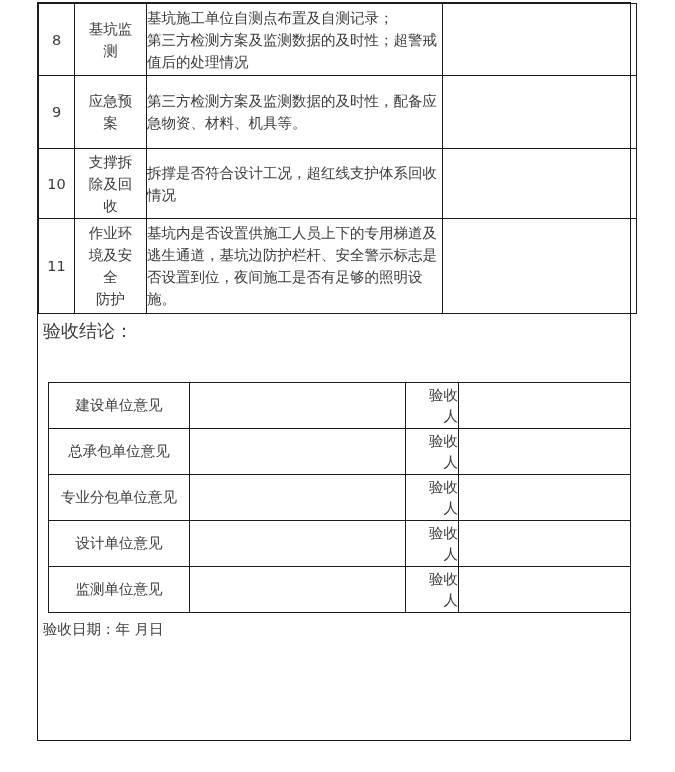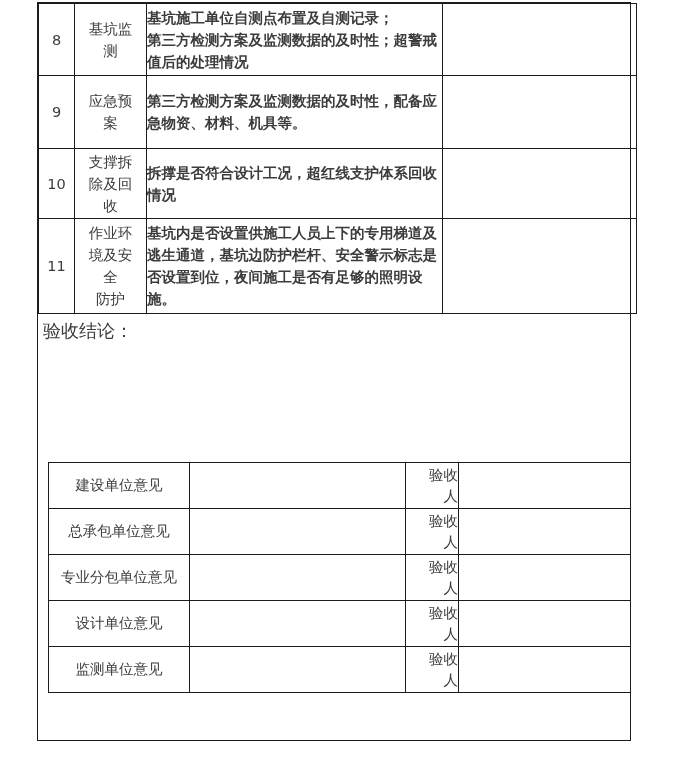--- a/index.html
+++ b/index.html
@@ -32,39 +32,39 @@
   .main-table td {
     border: 1px solid #1c1c1c;
     font-size: 14.5px;
     line-height: 22px;
     vertical-align: middle;
     padding: 0;
     overflow: hidden;
   }
   .col-num   { width: 35px;  text-align: center; }
   .col-cat   { width: 71px;  text-align: center; white-space: pre-line; }
-  .col-desc  { width: 295px; padding: 2px 6px 2px 7px; white-space: pre-line; font-weight: bold; }
+  .col-desc  { width: 295px; padding: 2px 6px 2px 7px; white-space: pre-line; }
   .col-result{ width: 193px; }
   .row-8  { height: 72px; }
   .row-9  { height: 73px; }
   .row-10 { height: 70px; }
   .row-11 { height: 95px; }
 
   .conclusion {
     position: relative;
     height: 429px;
     box-sizing: border-box;
   }
   .conclusion-label {
     padding: 6px 0 0 5px;
     font-size: 18px;
     line-height: 22px;
   }
   .sig-table {
-    margin: 120px 0 0 10px;
+    margin: 40px 0 0 10px;
     width: 578px;
   }
   .sig-table td {
     border: 1px solid #1c1c1c;
     font-size: 14.5px;
     line-height: 21px;
     vertical-align: middle;
     padding: 0;
     overflow: hidden;
   }
@@ -157,15 +157,16 @@
         <tr class="sig-row">
           <td class="sig-label">监测单位意见</td>
           <td class="sig-opinion"></td>
           <td class="sig-acceptor">验收
 人</td>
           <td class="sig-name"></td>
         </tr>
       </tbody>
     </table>
 
+    <div class="date-line">验收日期：年 月日</div>
   </div>
 
 </div>
 
 </body></html>

